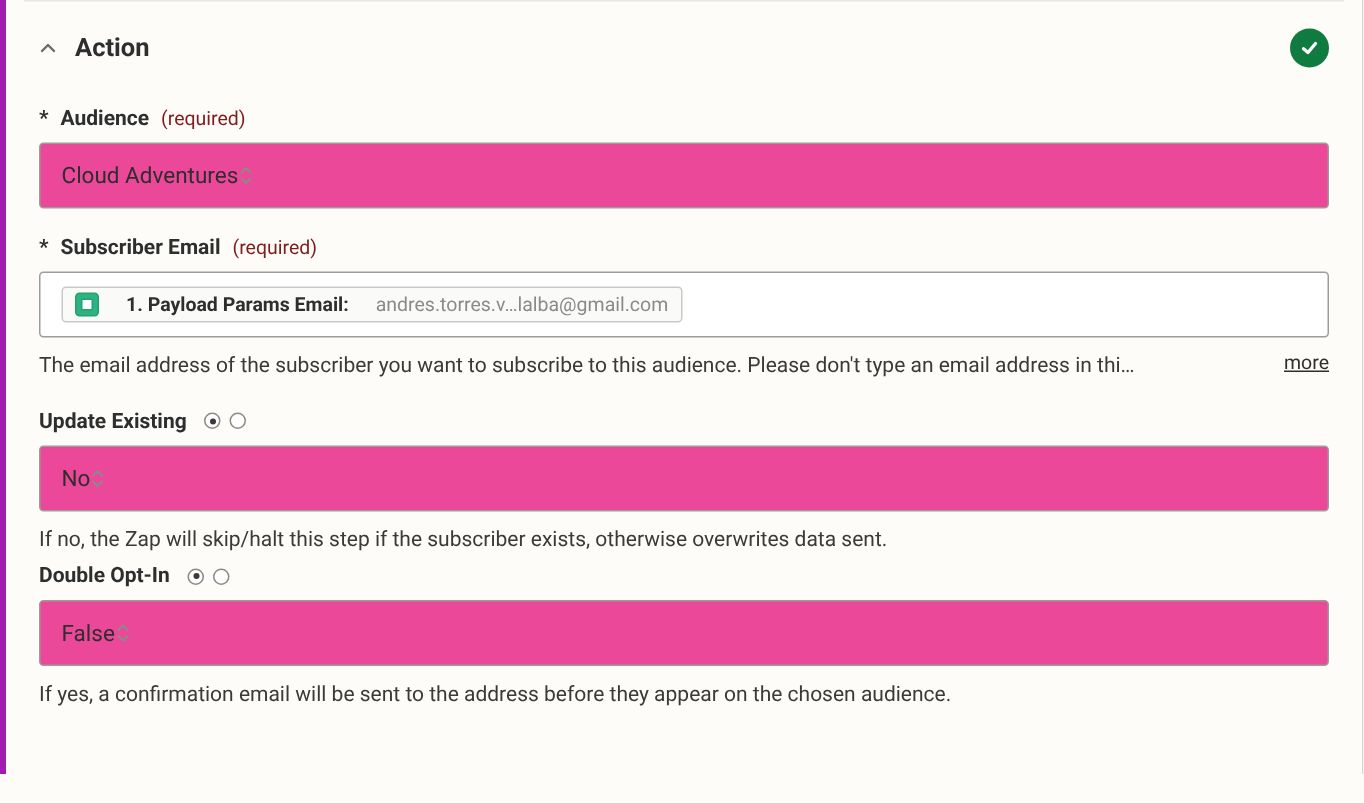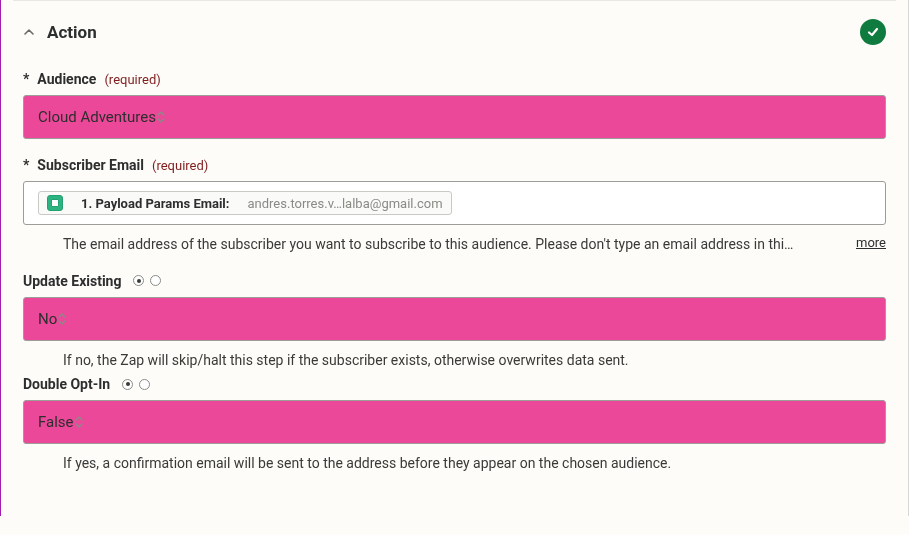--- a/index.html
+++ b/index.html
@@ -4,21 +4,21 @@
   <style>
     * { box-sizing: border-box; margin: 0; padding: 0; }
     body {
       font-family: -apple-system, BlinkMacSystemFont, "Segoe UI", Roboto, Helvetica, Arial, sans-serif;
       background: #fdfcf9;
       color: #2d2e2e;
       font-size: 14px;
       width: 909px;
     }
     .outer {
-      border-left: 1px solid #a21caf;
+      border-left: 4px solid #a21caf;
       border-right: 1px solid #d6d6d3;
       background: #fdfcf9;
       padding: 0;
     }
     .top-rule {
       border-top: 1px solid #e8e7e2;
       margin: 0 12px;
     }
     .panel {
       padding: 18px 22px 24px 22px;
@@ -169,21 +169,20 @@
       align-items: flex-start;
       justify-content: space-between;
       margin-top: 10px;
       gap: 16px;
     }
     .help {
       font-size: 14px;
       color: #3a3a38;
       line-height: 1.4;
       margin-top: 10px;
-      margin-left: 40px;
     }
     .help-in-row { margin-top: 0; }
     .more {
       font-size: 13px;
       color: #2d2e2e;
       text-decoration: underline;
       white-space: nowrap;
       cursor: pointer;
     }
   </style>

